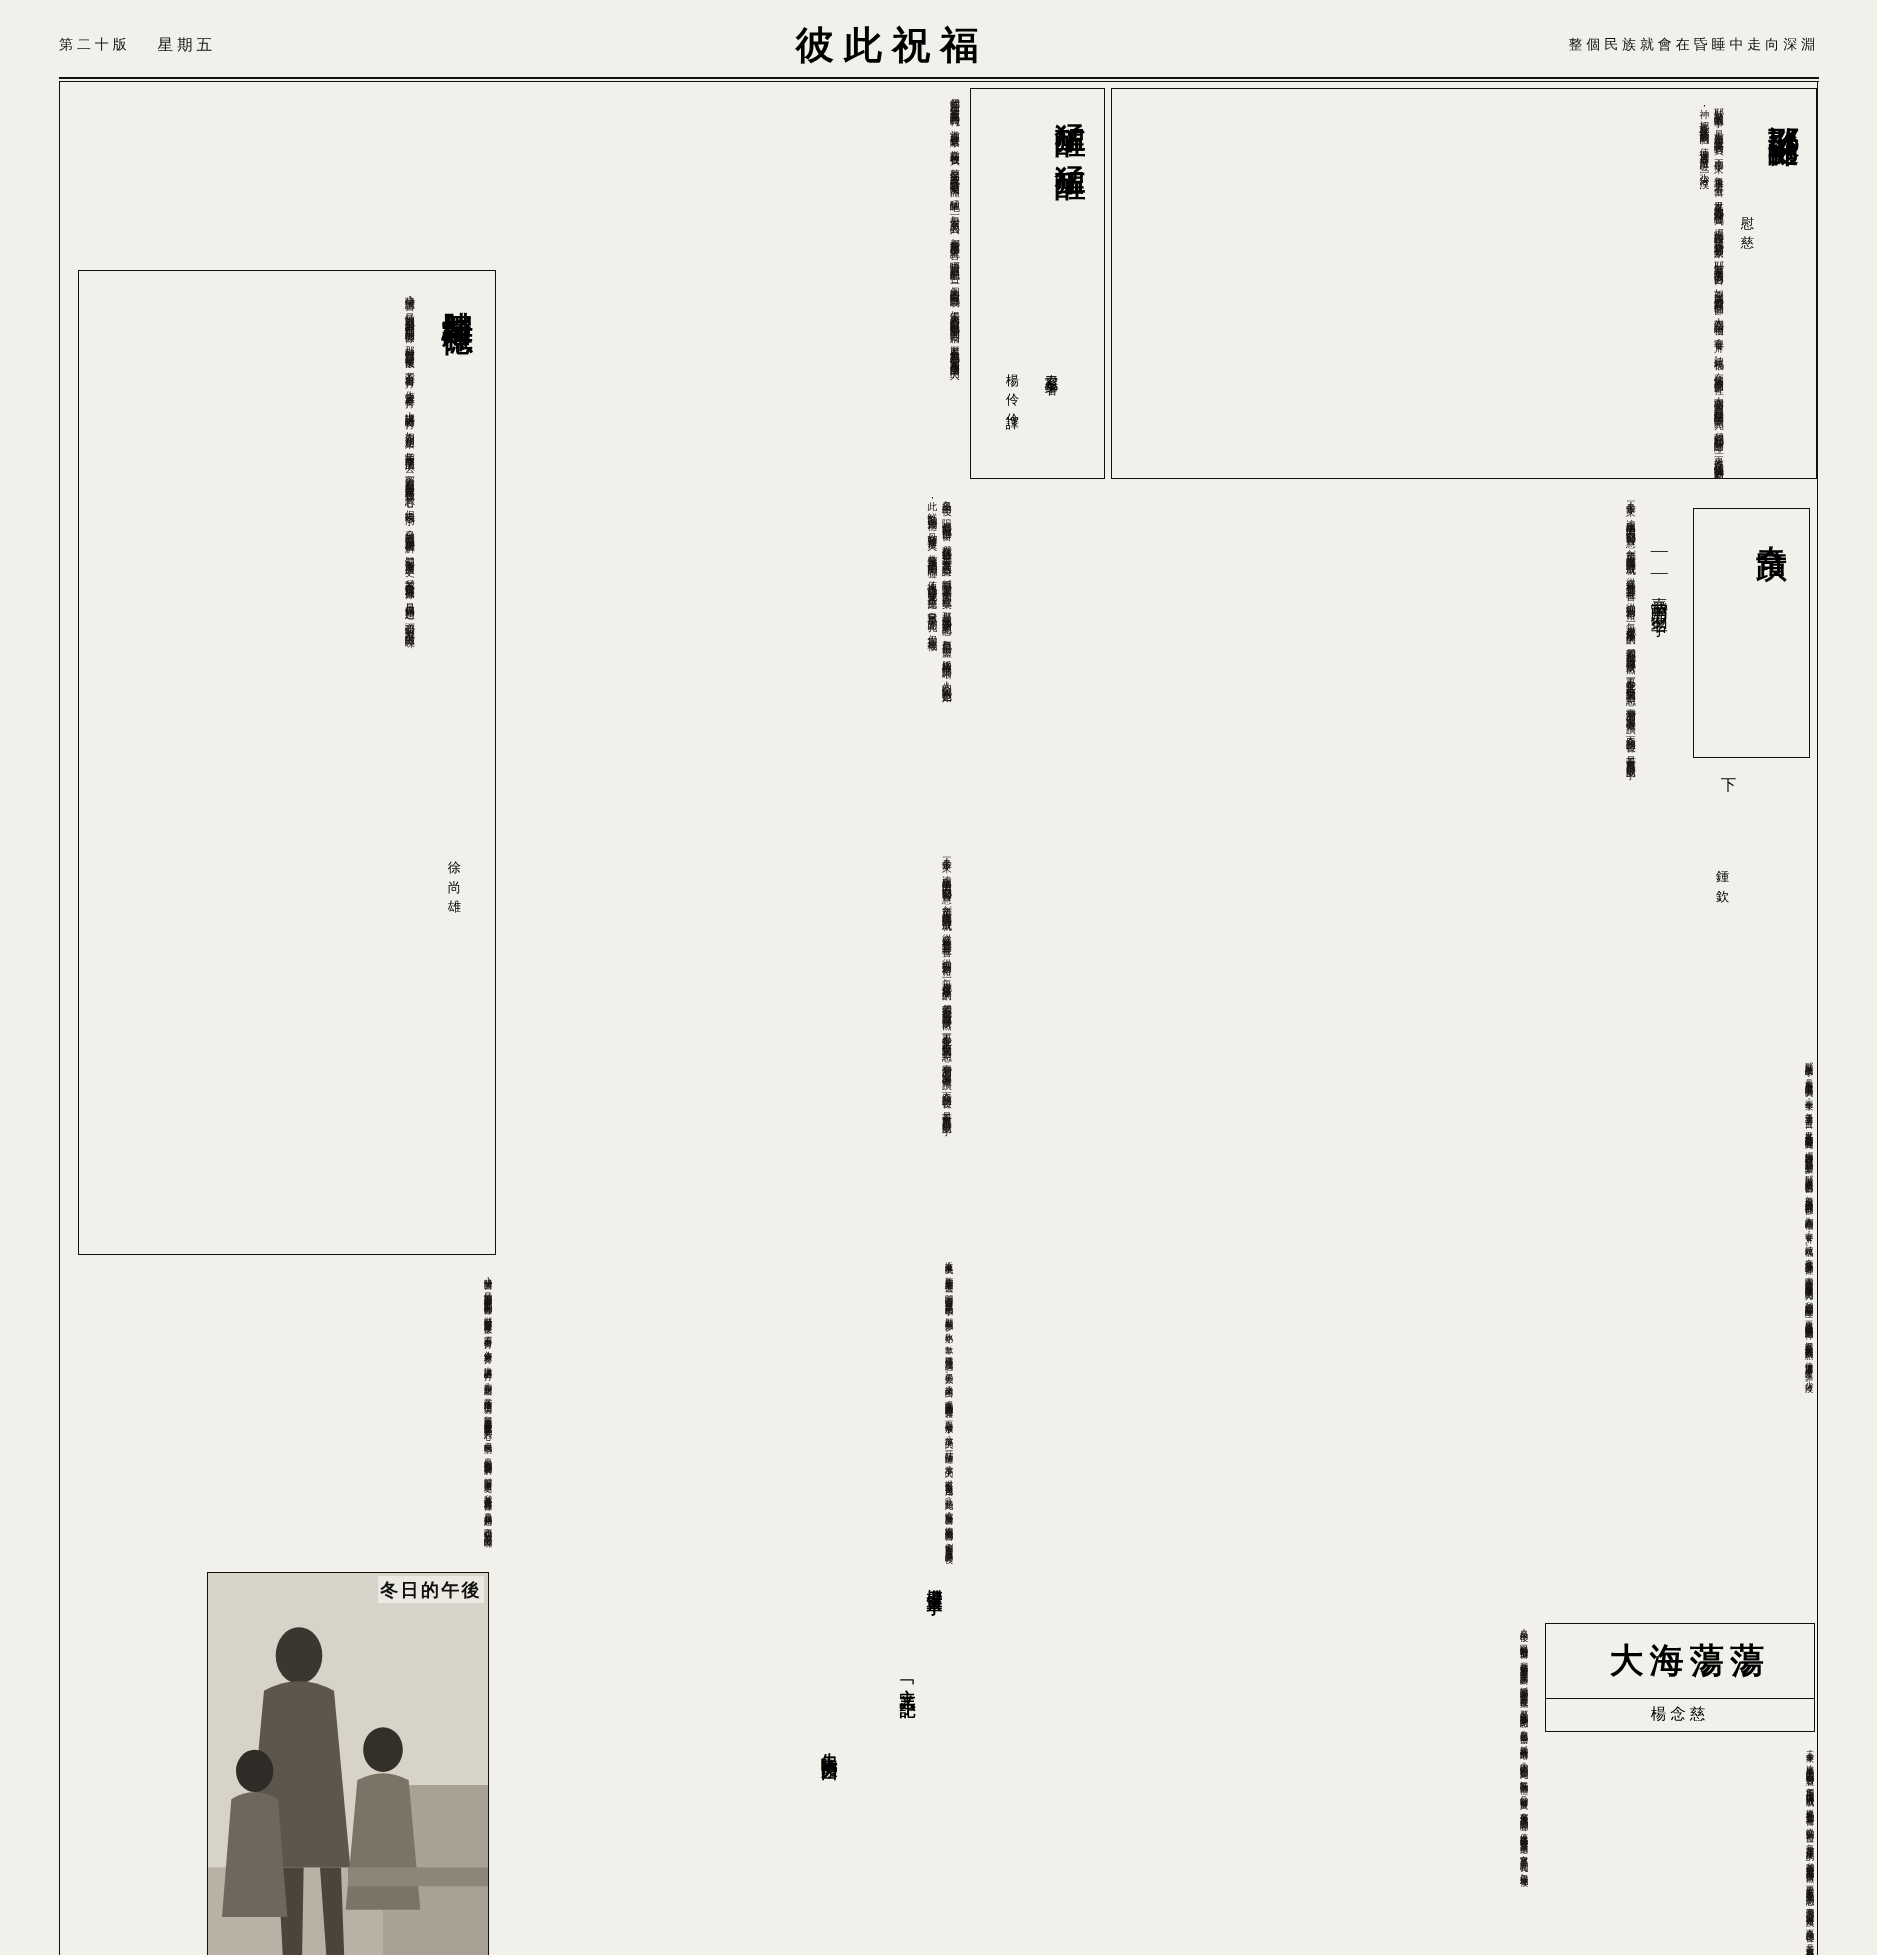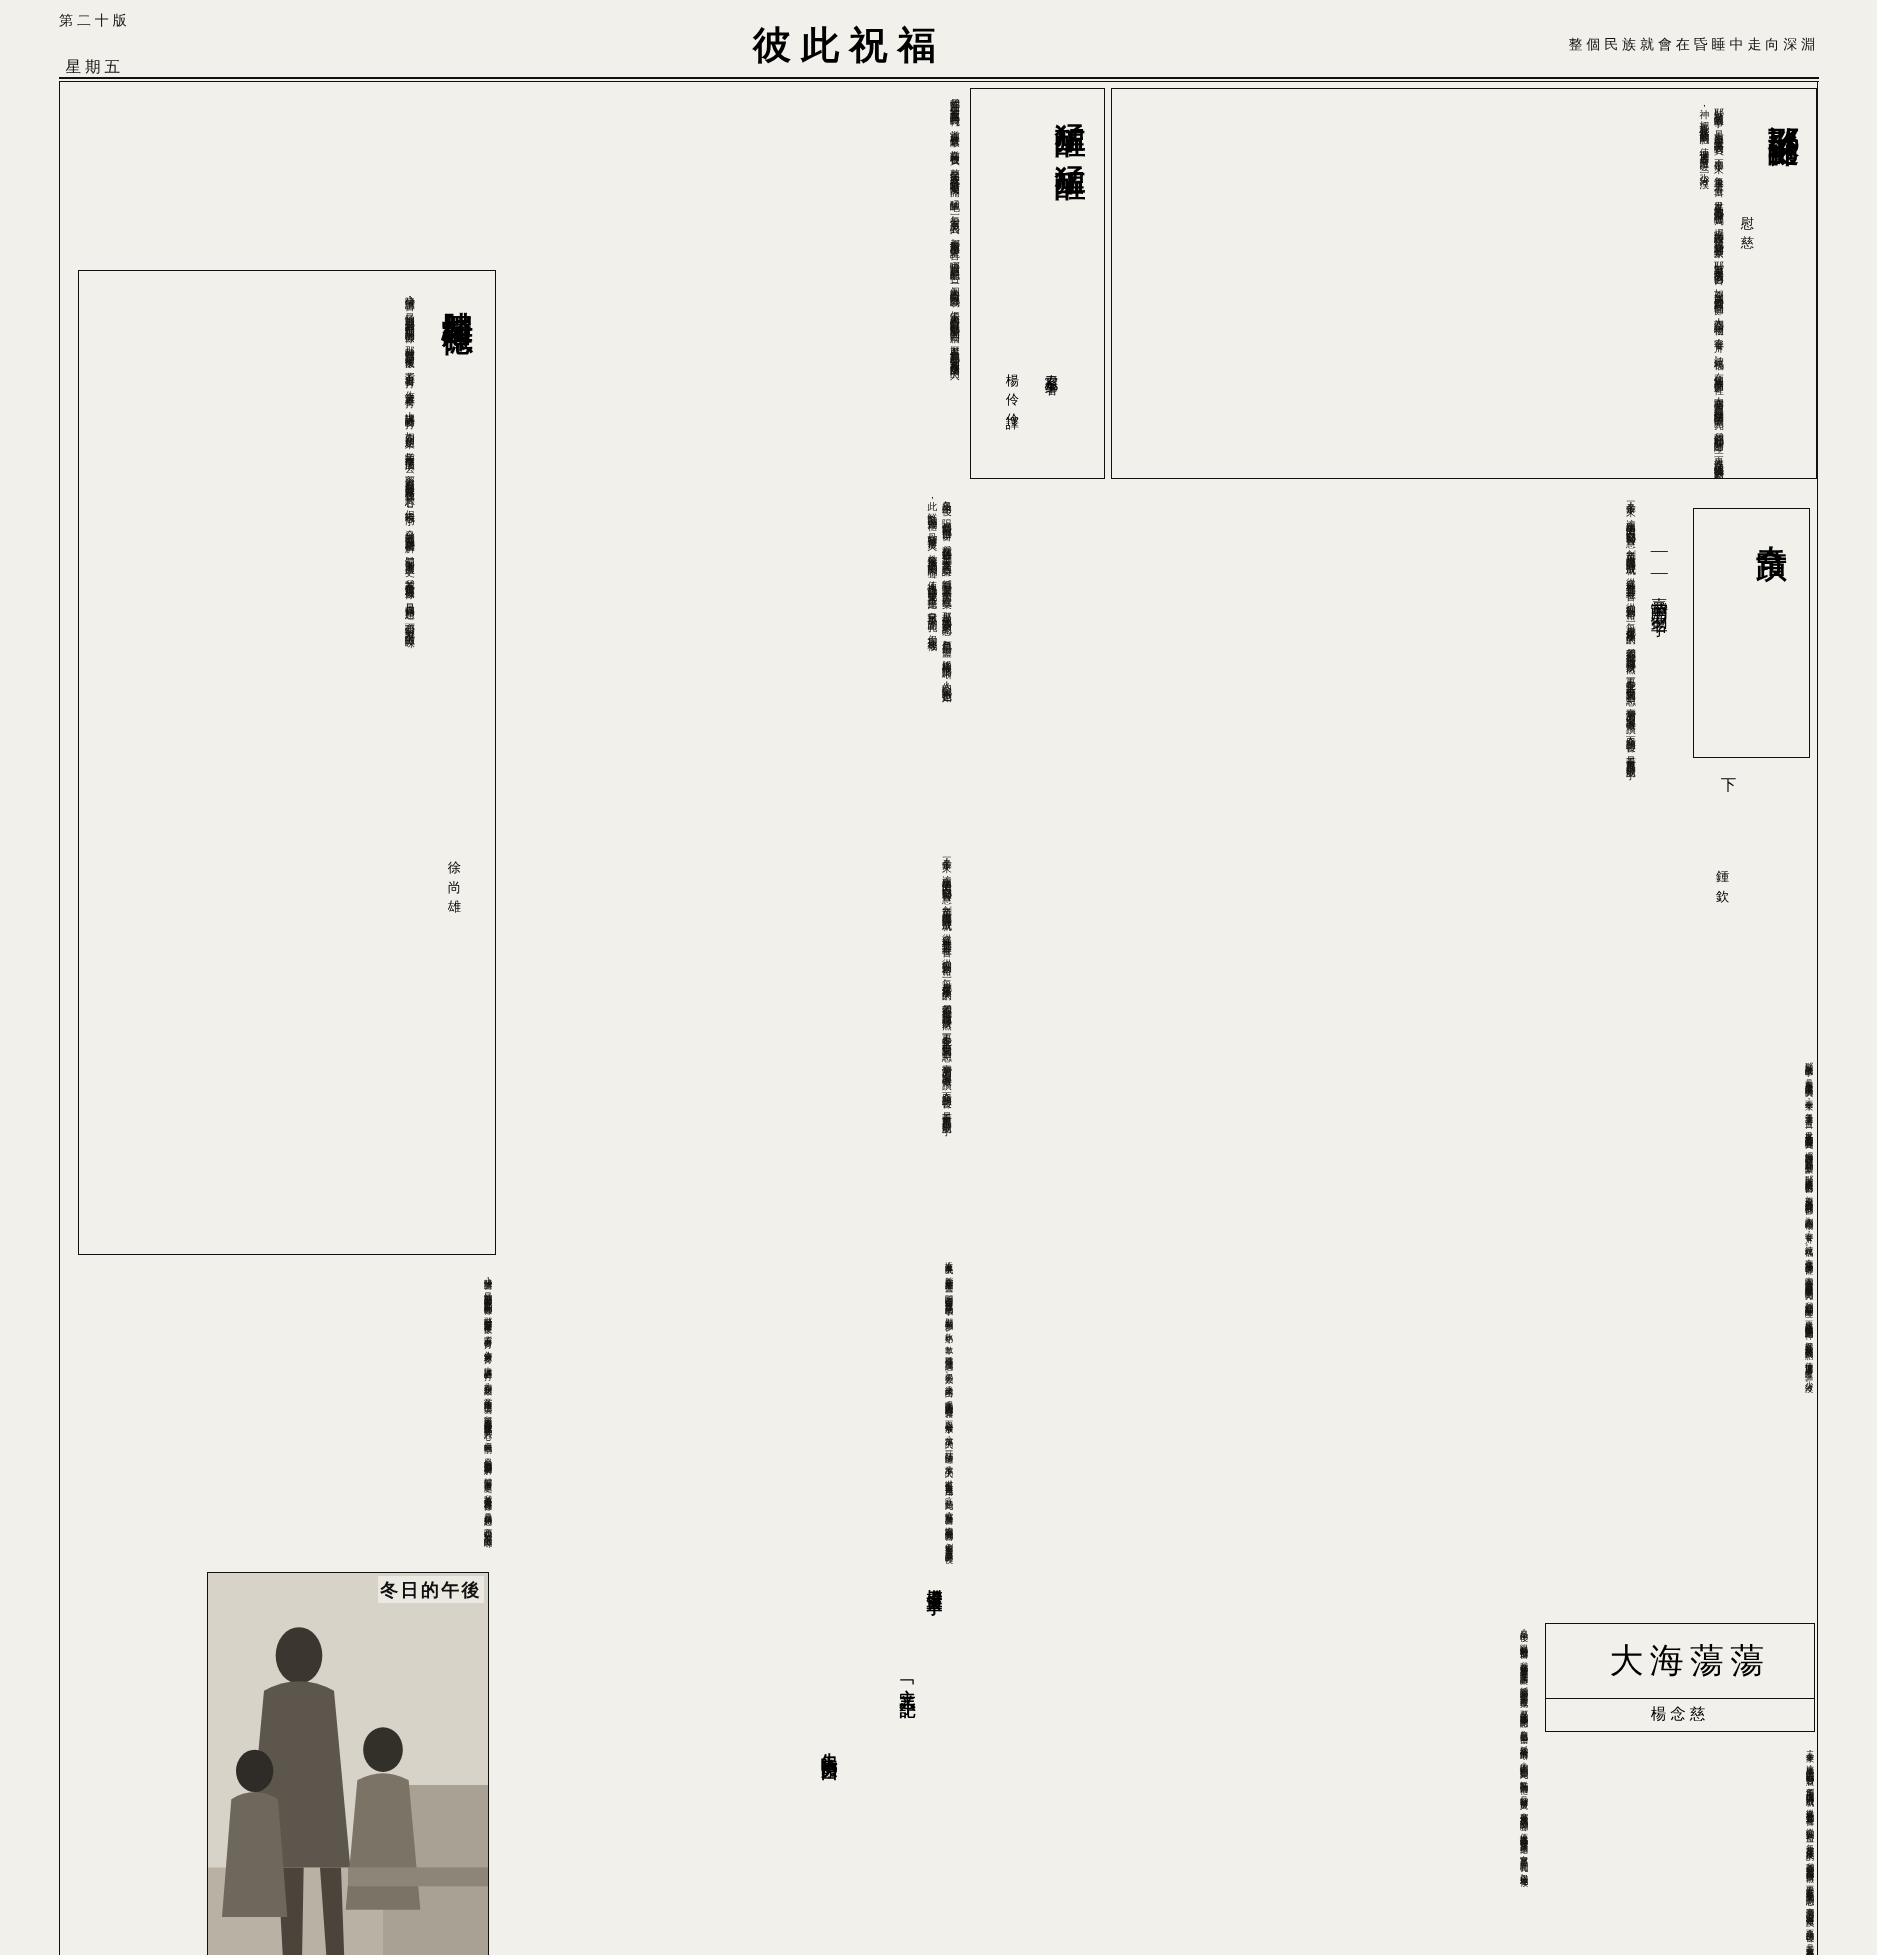--- a/index.html
+++ b/index.html
@@ -74,21 +74,21 @@
     font-size:18px;font-weight:bold;letter-spacing:2.3px;color:#111;
     background:rgba(242,240,234,.75);padding:1.6px 2.3px;
   }
 </style>
 </head>
 <body>
 
 <div id="page">
 
   <div class="hdr-band">
-    <div style="display:flex;align-items:center;gap:27px;flex-direction:column;">
+    <div style="display:flex;align-items:center;gap:27px;">
       <div class="hdr-side small">第二十版</div>
       <div class="hdr-side">星期五</div>
     </div>
     <div class="masthead">彼此祝福</div>
     <div class="hdr-side small">整個民族就會在昏睡中走向深淵</div>
   </div>
 
   <div class="rule" style="left:59px;top:77px;width:1760px;height:2px;"></div>
   <div class="rule" style="left:59px;top:81px;width:1760px;height:0.8px;"></div>
 
@@ -182,21 +182,21 @@
 
   <div class="block" style="left:1134px;top:1056px;width:680px;height:547px;">
     <div class="v tiny-v" style="width:680px;height:546px;">耶穌誕生的故事，是人類歷史上最溫暖的一頁。兩千年來，每逢十二月二十五日，世界各地的教堂鐘聲齊鳴，燭光與詩歌交織成一片祥和的景象。耶誕節原本是宗教的節日，如今已成為普世同歡的佳節，人們互贈禮物、寄發卡片，彼此祝福。在這個寒冷的季節裡，人間需要的正是這種愛與關懷的光亮。我們紀念耶穌的降生，更應效法祂犧牲奉獻的精神，把愛心推及於苦難的同胞，使這個世界多一分溫暖，少一分冷漠。</div>
   </div>
   <div class="block" style="left:1134px;top:1623px;width:395px;height:375px;">
     <div class="v tiny-v" style="width:395px;height:373px;">冬日的午後，陽光斜斜地照進窗口。我坐在舊籐椅上翻看一本泛黃的詩集，紙頁間夾著三十年前的一片楓葉。那是從北國帶回來的紀念，顏色早已褪盡，脈絡卻依然清晰。人的記憶大約也是如此，鮮豔的會消褪，骨幹卻留得最久。窗外傳來孩子們的笑鬧聲，使人恍然覺得時光並未真正流走，它只是換了一副面孔，仍在原地等候。</div>
   </div>
 
   <div class="ad" style="left:1545px;top:1623px;width:270px;height:109px;">
     <div class="center" style="width:100%;height:74px;border-bottom:1.2px solid #111;">
-      <div style="font-size:34px;font-weight:normal;letter-spacing:6.3px;margin-left:20px;">大海蕩蕩</div>
+      <div style="font-size:34px;font-weight:bold;letter-spacing:6.3px;margin-left:20px;">大海蕩蕩</div>
     </div>
     <div class="center" style="width:100%;height:31px;">
       <div style="font-size:15.6px;letter-spacing:3.9px;">楊念慈</div>
     </div>
   </div>
   <div class="block" style="left:1545px;top:1744px;width:270px;height:254px;">
     <div class="v tiny-v" style="width:270px;height:252px;">三十多年來，這座島嶼上的人民以勤勞與智慧，創造了舉世矚目的經濟成就。從農業社會到工業社會，從貧困到富裕，每一步都是血汗換來的。我們不應把奇蹟視為理所當然，更不能在富足中喪失奮鬥的意志。臺灣的另一個名字叫做奇蹟，而奇蹟的背後，是千百萬雙不曾停歇的手。</div>
   </div>
 
 </div>

